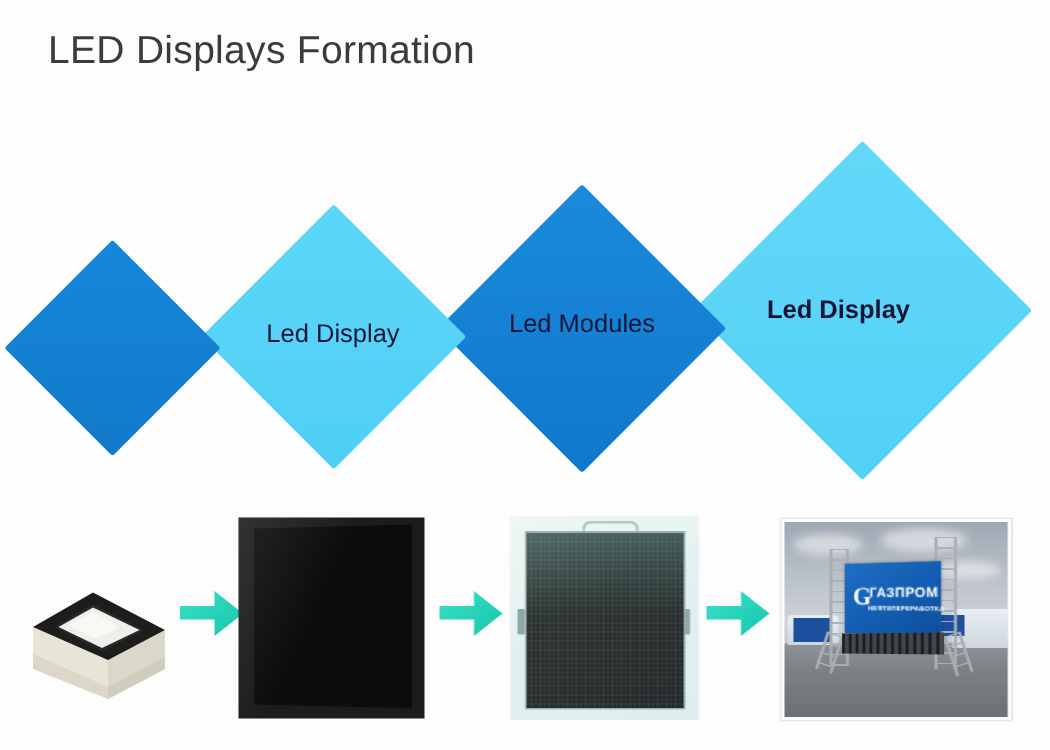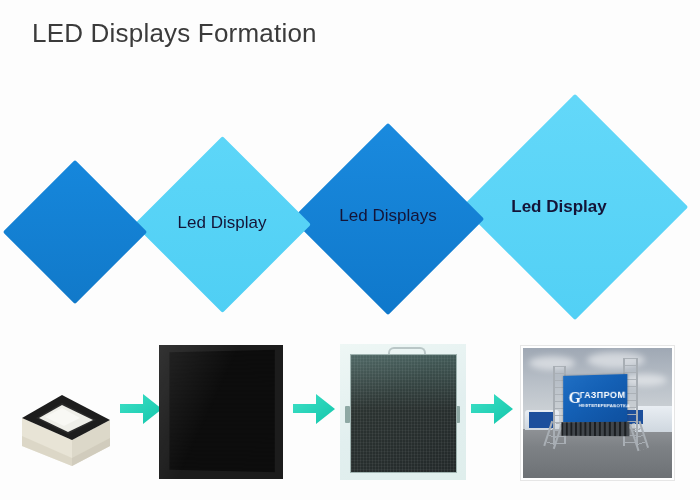--- a/index.html
+++ b/index.html
@@ -176,21 +176,21 @@
 <div id="canvas">
 
   <div class="title">LED Displays Formation</div>
 
   <div class="diamond" id="dia1"></div>
 
   <div class="diamond" id="dia2"></div>
   <div class="diamond-label" id="lbl2">Led Display</div>
 
   <div class="diamond" id="dia3"></div>
-  <div class="diamond-label" id="lbl3">Led Displays</div>
+  <div class="diamond-label" id="lbl3">Led Modules</div>
 
   <div class="diamond" id="dia4"></div>
   <div class="diamond-label" id="lbl4">Led Display</div>
 
   <div class="photo" id="photo-lamp">
     <svg class="lamp-wrap" viewBox="0 0 105 118" xmlns="http://www.w3.org/2000/svg">
 
       <polygon points="52,78 62,74 66,96 56,101" fill="#c9cbc7"></polygon>
       <polygon points="66,72 76,68 80,90 70,95" fill="#d5d7d3"></polygon>
       <polygon points="80,66 90,62 94,83 84,88" fill="#c2c4c0"></polygon>

